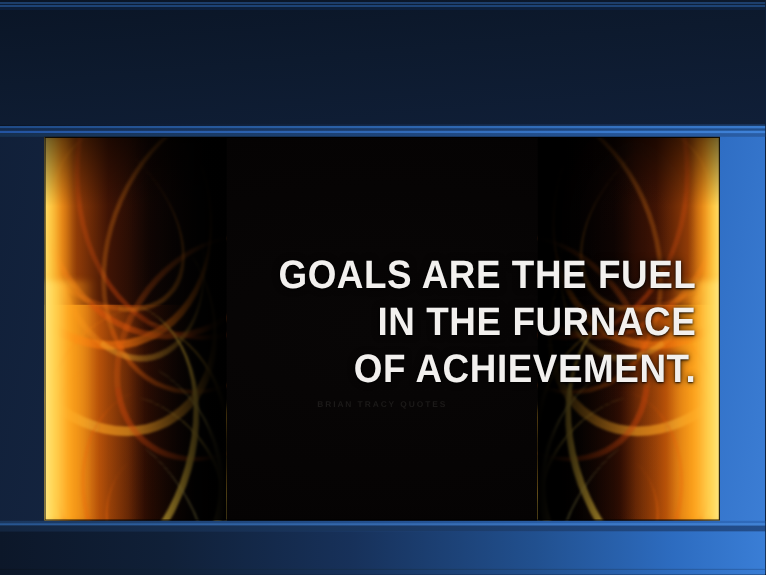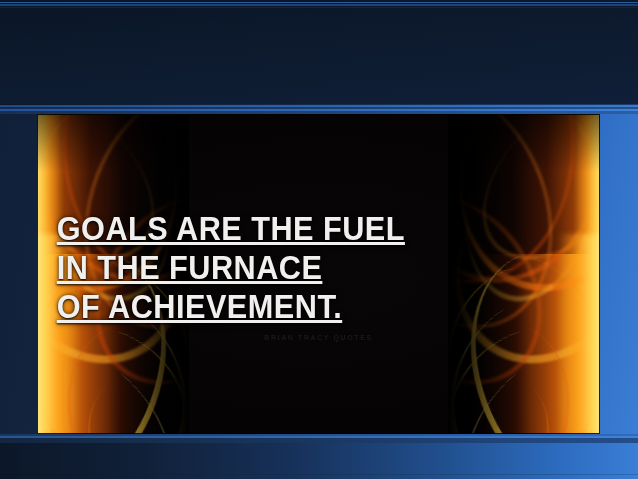--- a/index.html
+++ b/index.html
@@ -286,28 +286,27 @@
   .flame-top-fade {
     position: absolute; left:0; top:0; width:152px; height:58px;
     background: linear-gradient(180deg, rgba(0,0,0,.55), rgba(0,0,0,0));
   }
 
   
   #quote-text {
     position: absolute;
     left: 0; right: 0;
     top: 96px;
-    text-align: left;
+    text-align: right;
     color: #f2f0ee;
     font-family: "Liberation Sans Narrow", "Liberation Sans", sans-serif;
     font-weight: bold;
     letter-spacing: .5px;
     text-shadow: 0 1px 2px rgba(0,0,0,.9), 0 0 6px rgba(0,0,0,.7);
     line-height: 1.18;
-    text-decoration: underline;
   }
   #quote-text .qline {
     display: block;
     font-size: 33px;
     transform: scaleX(.93);
   }
   #quote-attrib {
     position: absolute;
     left: 0; right: 0;
     top: 220px;

